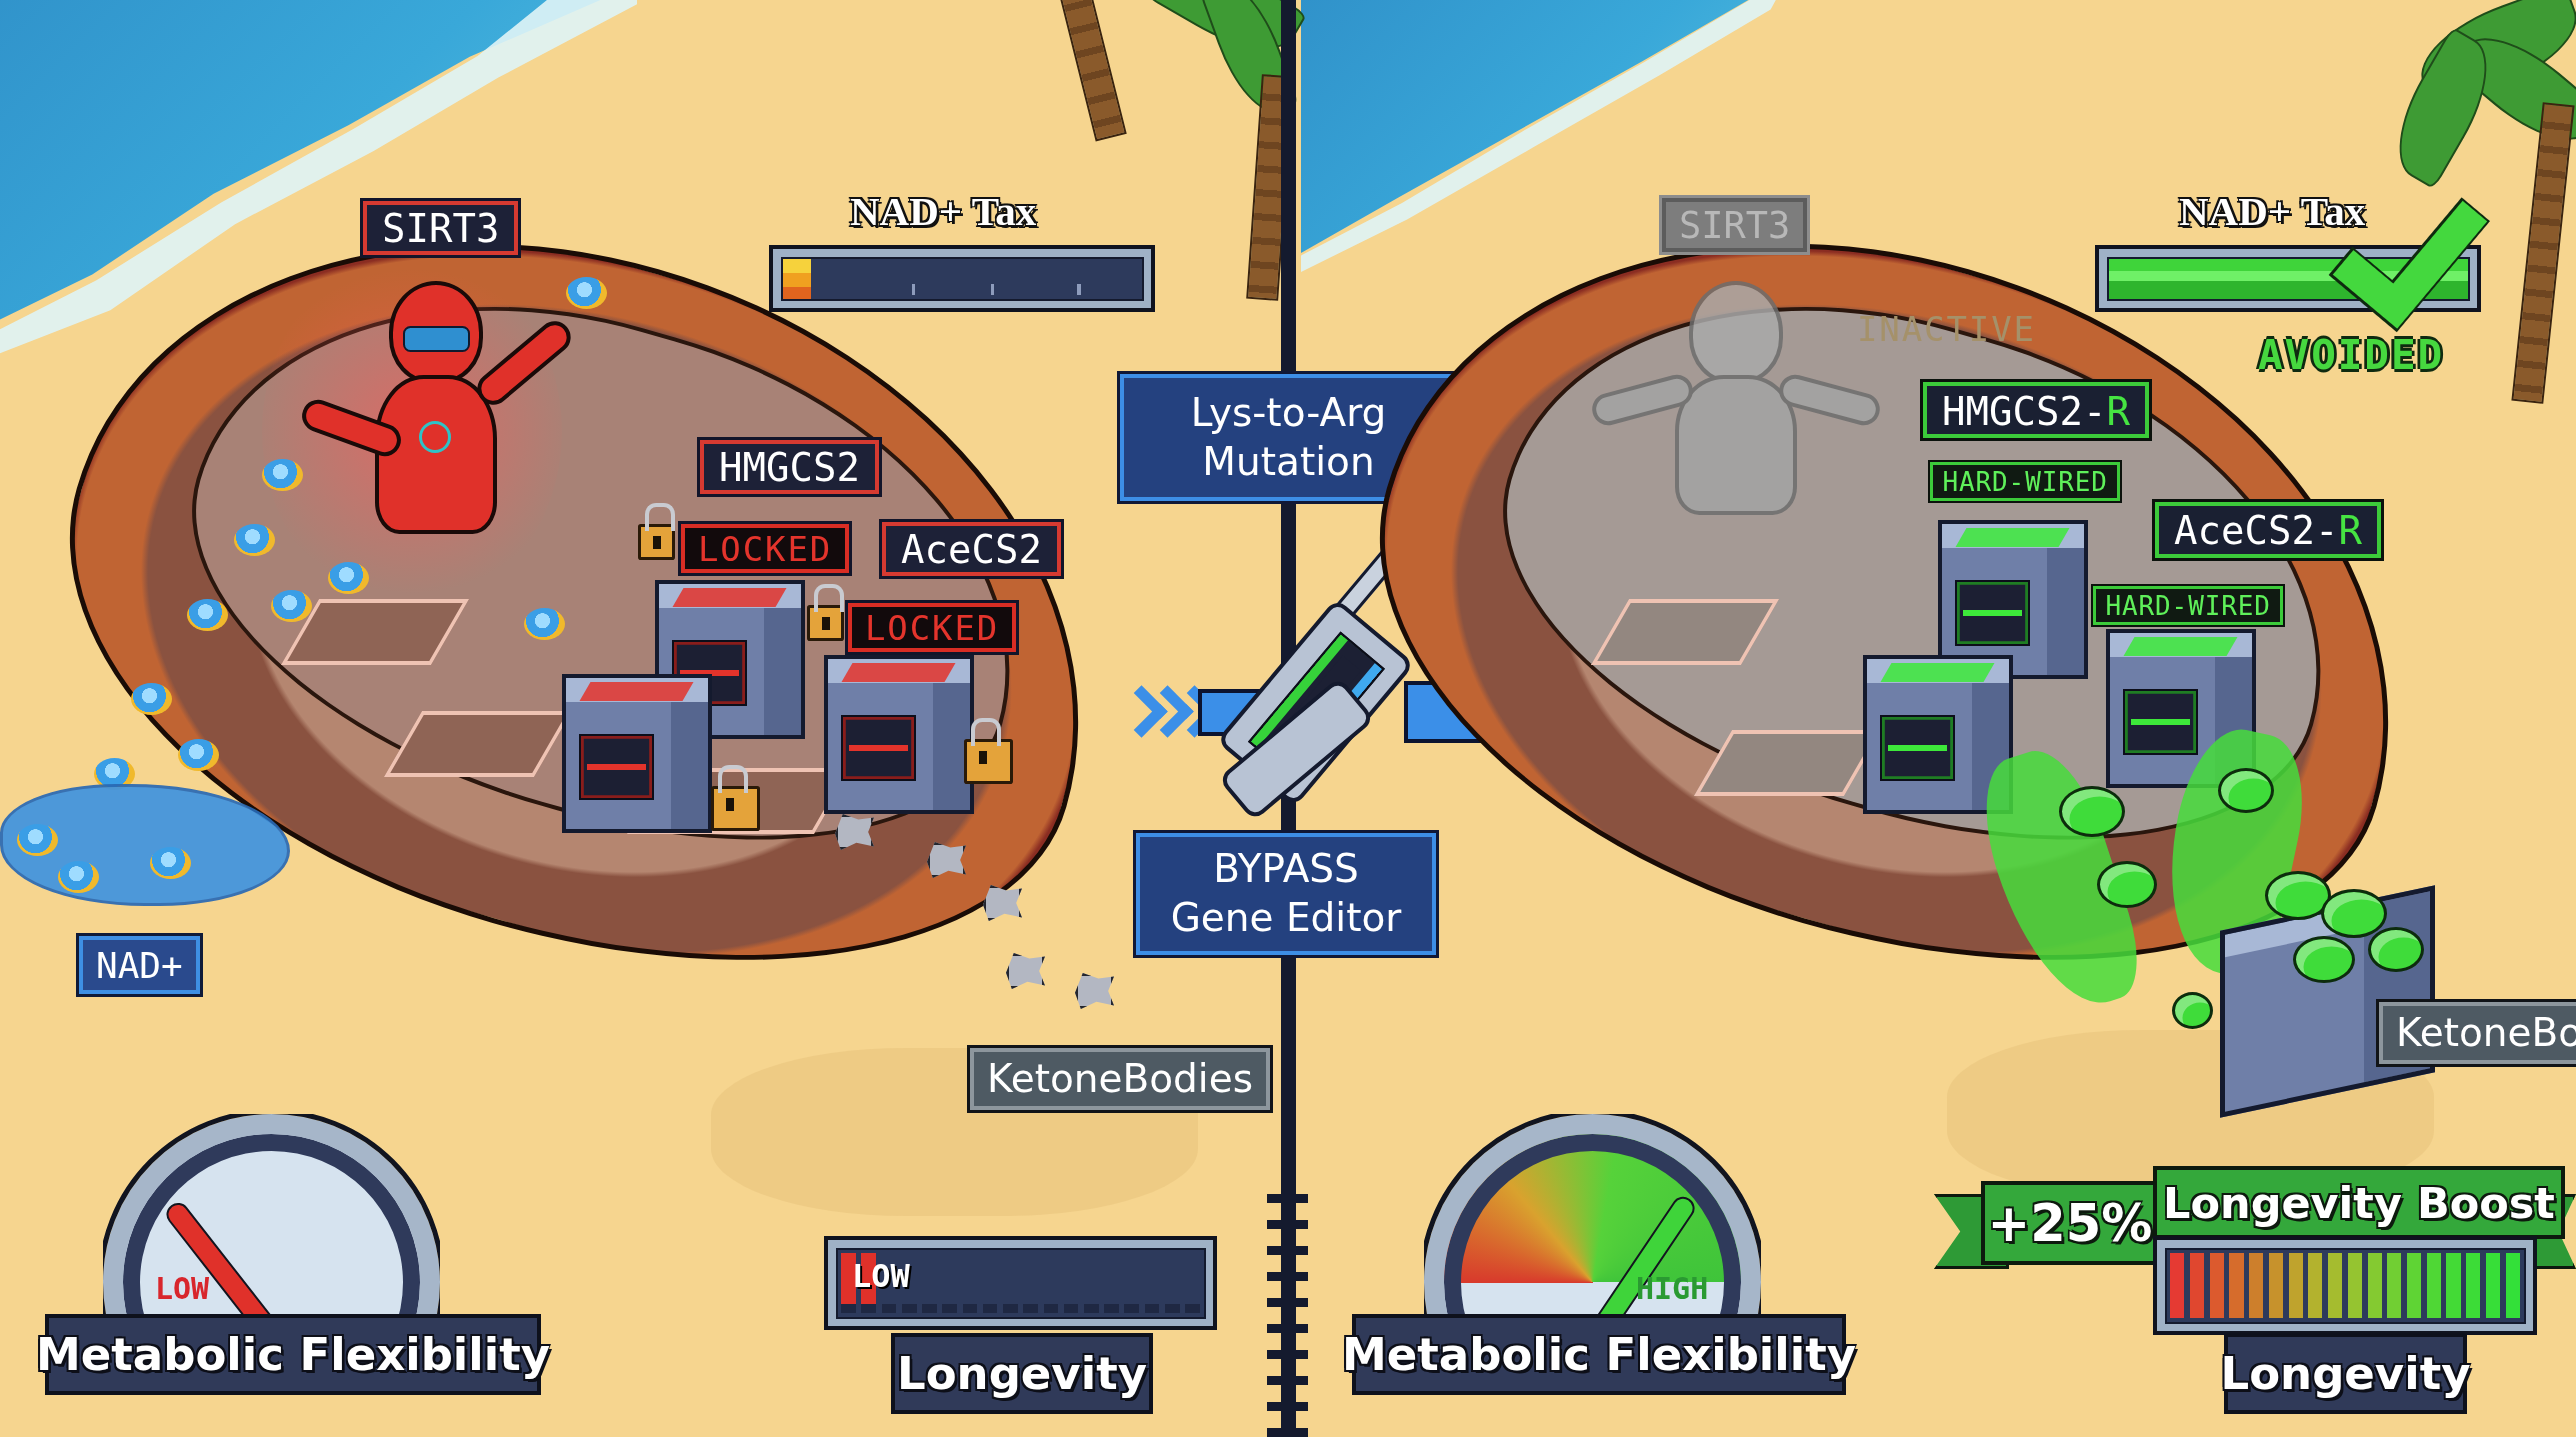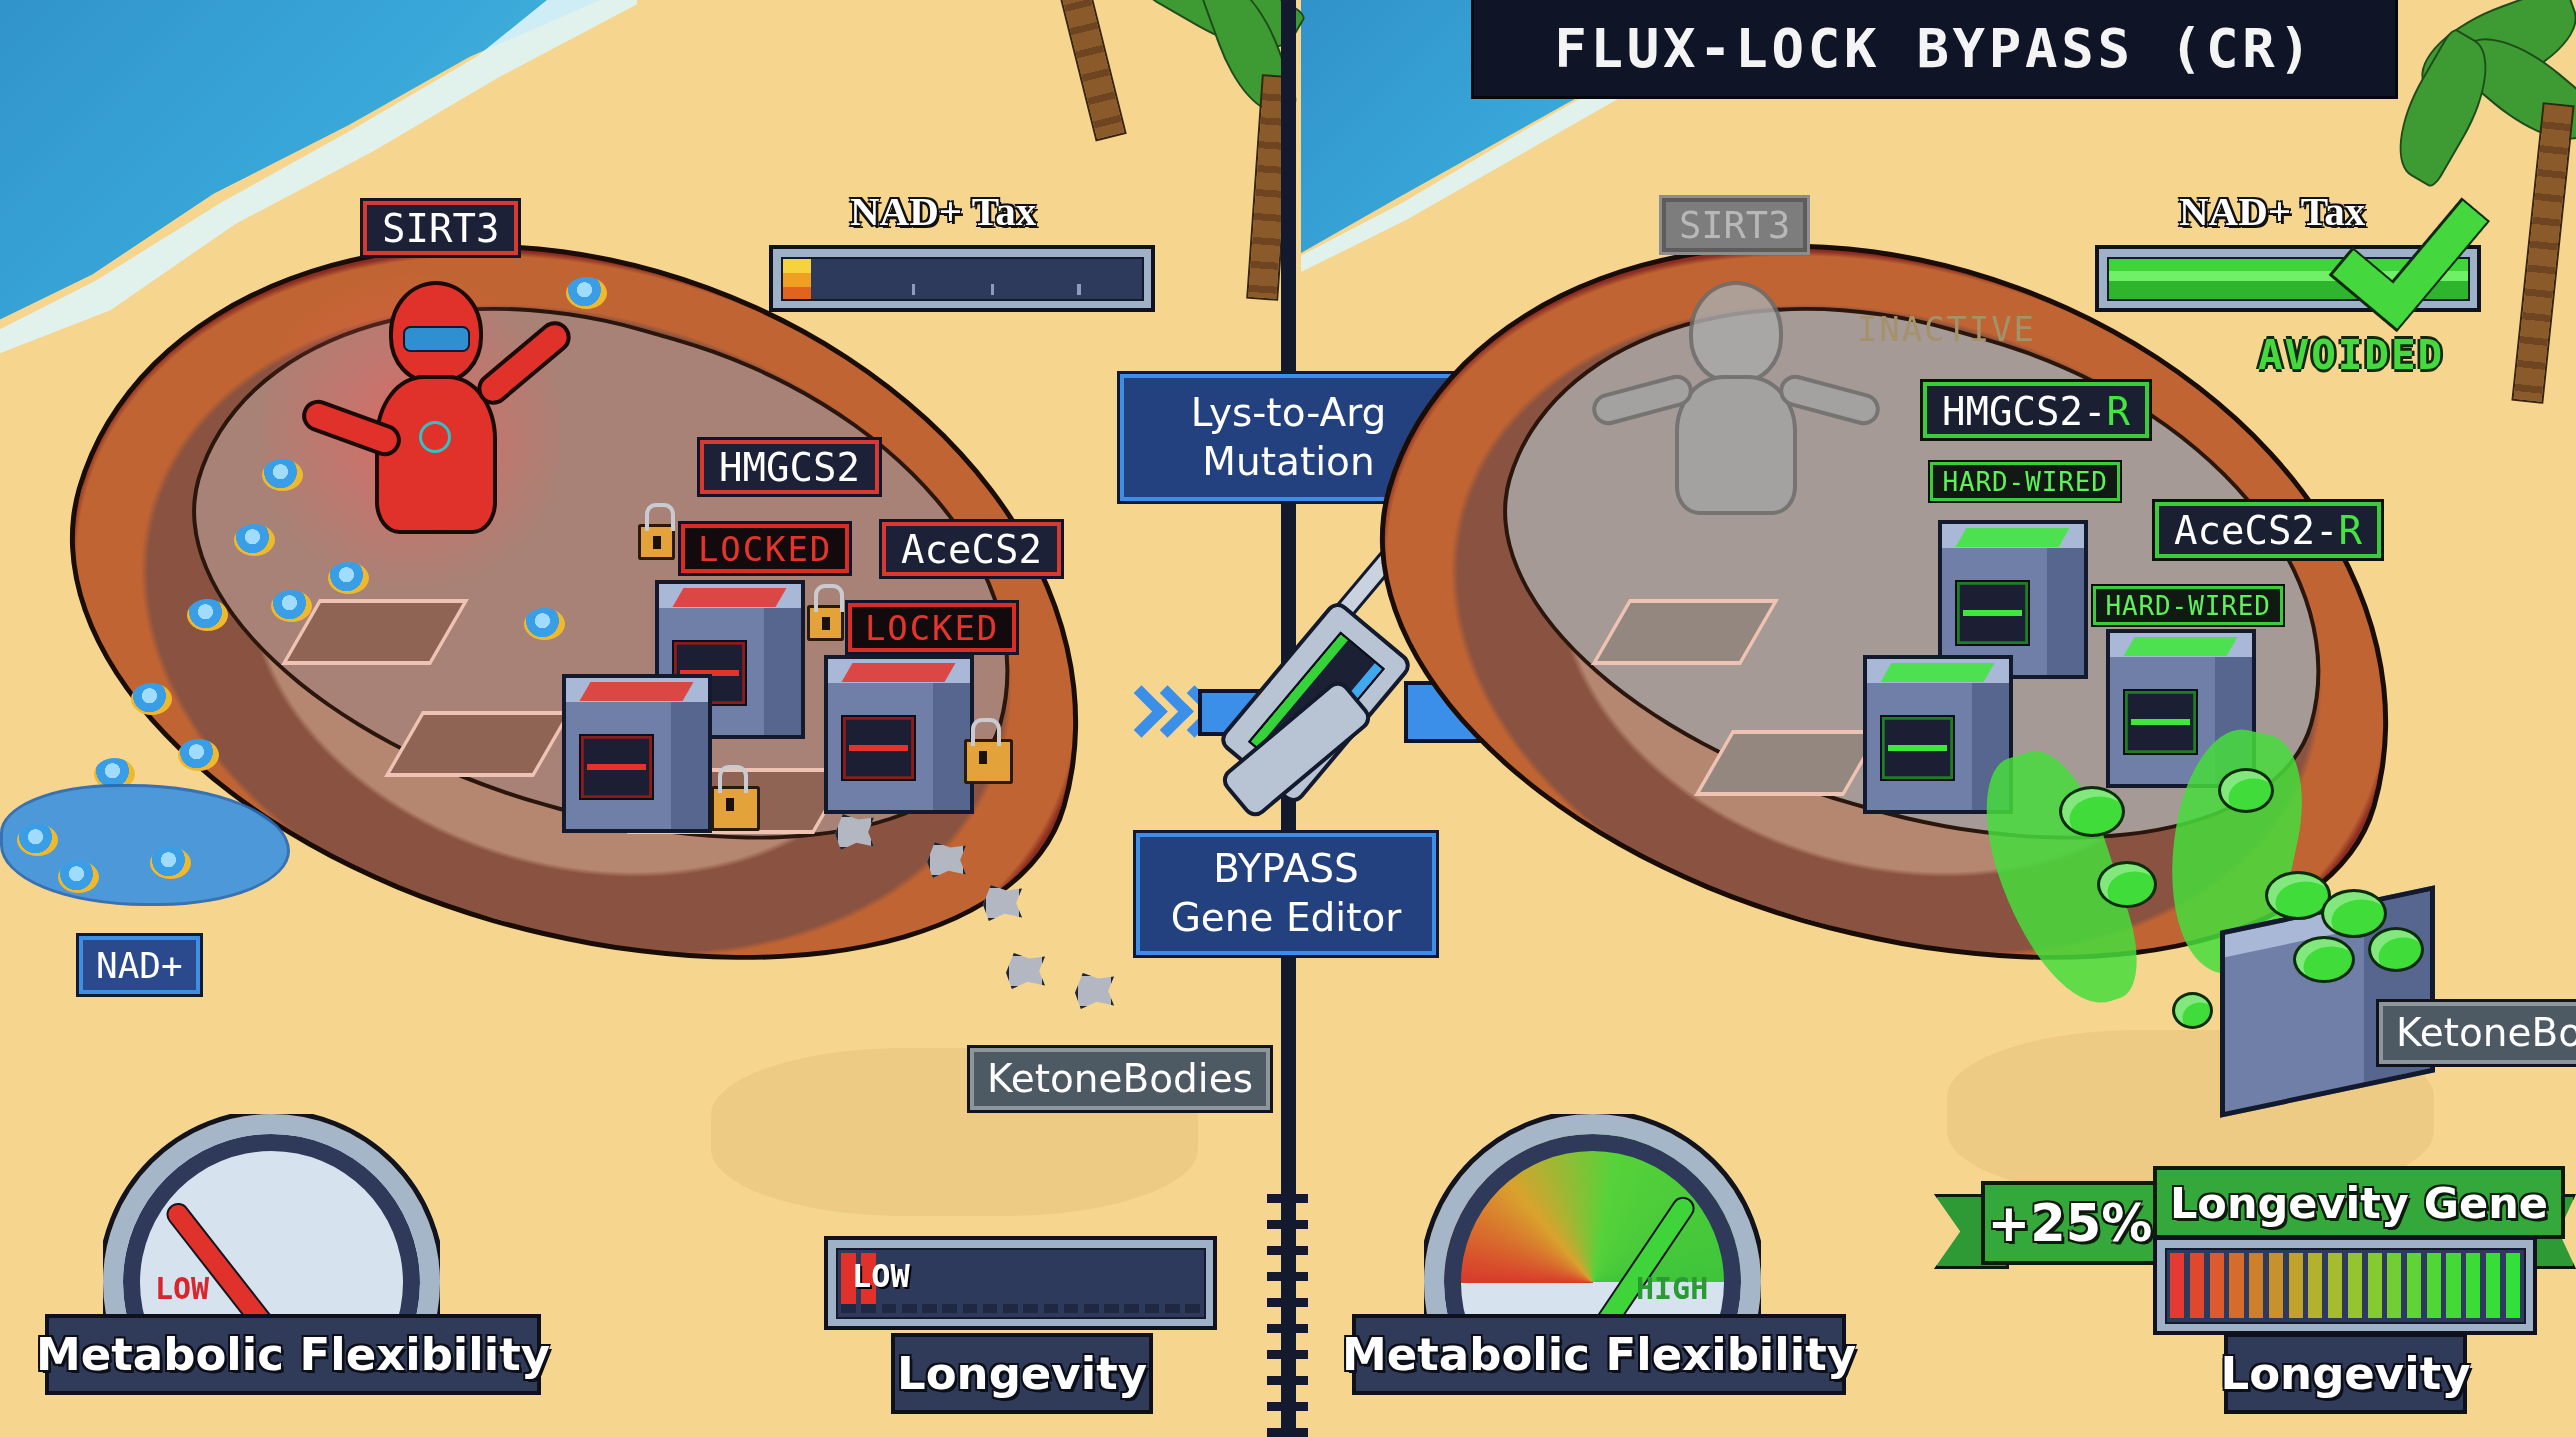--- a/index.html
+++ b/index.html
@@ -172,21 +172,20 @@
   <div class="palm" style="left:2396px;top:0;">
     <div class="leaf" style="left:19px;top:9.4px;width:168px;height:75px;transform:rotate(-20deg);"></div>
     <div class="leaf" style="left:56px;top:56px;width:150px;height:66px;transform:rotate(40deg);"></div>
     <div class="leaf" style="left:-28px;top:75px;width:150px;height:66px;transform:rotate(-60deg);"></div>
     <div class="trunk" style="left:131px;top:103px;height:300px;transform:rotate(6deg);"></div>
   </div>
 
   <div class="divider"></div>
   <div class="divider-ticks"></div>
 
-  <div class="title-bar title-right">FLUX-LOCK BYPASS (CR)</div>
 
   <section>
     <div class="mito mito-left"></div>
     <div class="mito-inner mito-left-inner"></div>
     <div class="crista" style="left:300px;top:599px;width:150px;height:66px;"></div>
     <div class="crista" style="left:403px;top:711px;width:150px;height:66px;"></div>
     <div class="crista" style="left:646px;top:768px;width:187px;height:66px;"></div>
 
     <div class="tag tag-red" style="left:363px;top:201px;">SIRT3</div>
     <div class="aura" style="left:262px;top:253px;width:300px;height:356px;"></div>
@@ -386,21 +385,21 @@
     <div class="gauge" style="left:1387px;top:1114px;">
       <div class="dome" style="box-shadow: inset 0 0 0 17px #2f3a5b; background: conic-gradient(from 270deg at 50% 50%, #d83a2c 0deg, #d9a22e 50deg, #56d23a 100deg, #3fc43a 180deg, transparent 180deg), #d6e3ef;"></div>
       <div class="needle" style="left:197px;top:56px;background:#3fd43a;transform:rotate(34deg);"></div>
       <div class="gauge-value" style="left: 249px; top: 157px; color: rgb(42, 154, 50);" id="gauge-right-value">HIGH</div>
     </div>
     <div class="gauge-caption" style="left:1352px;top:1314px;width:494px;">Metabolic Flexibility</div>
 
     <div class="ribbon-tail" style="left:1934px;top:1194px;width:75px;height:75px;clip-path:polygon(0 0,100% 0,100% 100%,0 100%,35% 50%);"></div>
     <div class="ribbon-tail" style="left:2518px;top:1194px;width:58px;height:75px;clip-path:polygon(0 0,100% 0,70% 50%,100% 100%,0 100%);"></div>
     <div class="ribbon-pct" style="left:1981px;top:1181px;width:178px;height:84px;">+25%</div>
-    <div class="ribbon-title" style="left:2153px;top:1166px;width:412px;height:73px;">Longevity Gene</div>
+    <div class="ribbon-title" style="left:2153px;top:1166px;width:412px;height:73px;">Longevity Boost</div>
 
     <div class="longbar" style="left:2153px;top:1236px;width:384px;height:99px;">
       <div class="track" id="long-right-track">
           <div class="seg" style="background: rgb(229, 58, 51);"></div>
           <div class="seg" style="background: rgb(224, 71, 47);"></div>
           <div class="seg" style="background: rgb(220, 90, 46);"></div>
           <div class="seg" style="background: rgb(214, 108, 44);"></div>
           <div class="seg" style="background: rgb(205, 127, 44);"></div>
           <div class="seg" style="background: rgb(199, 146, 44);"></div>
           <div class="seg" style="background: rgb(191, 163, 45);"></div>

